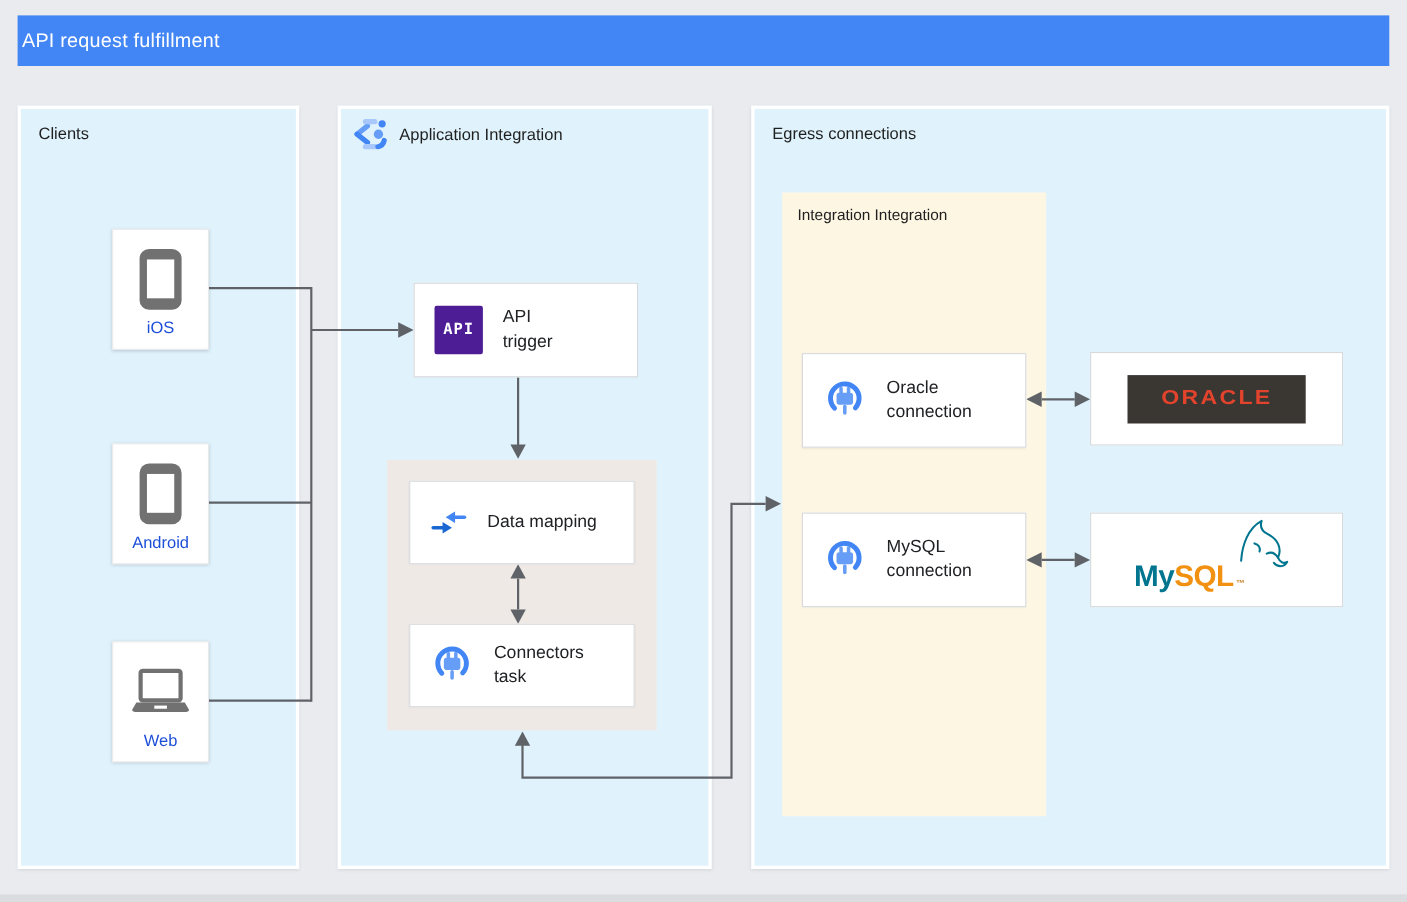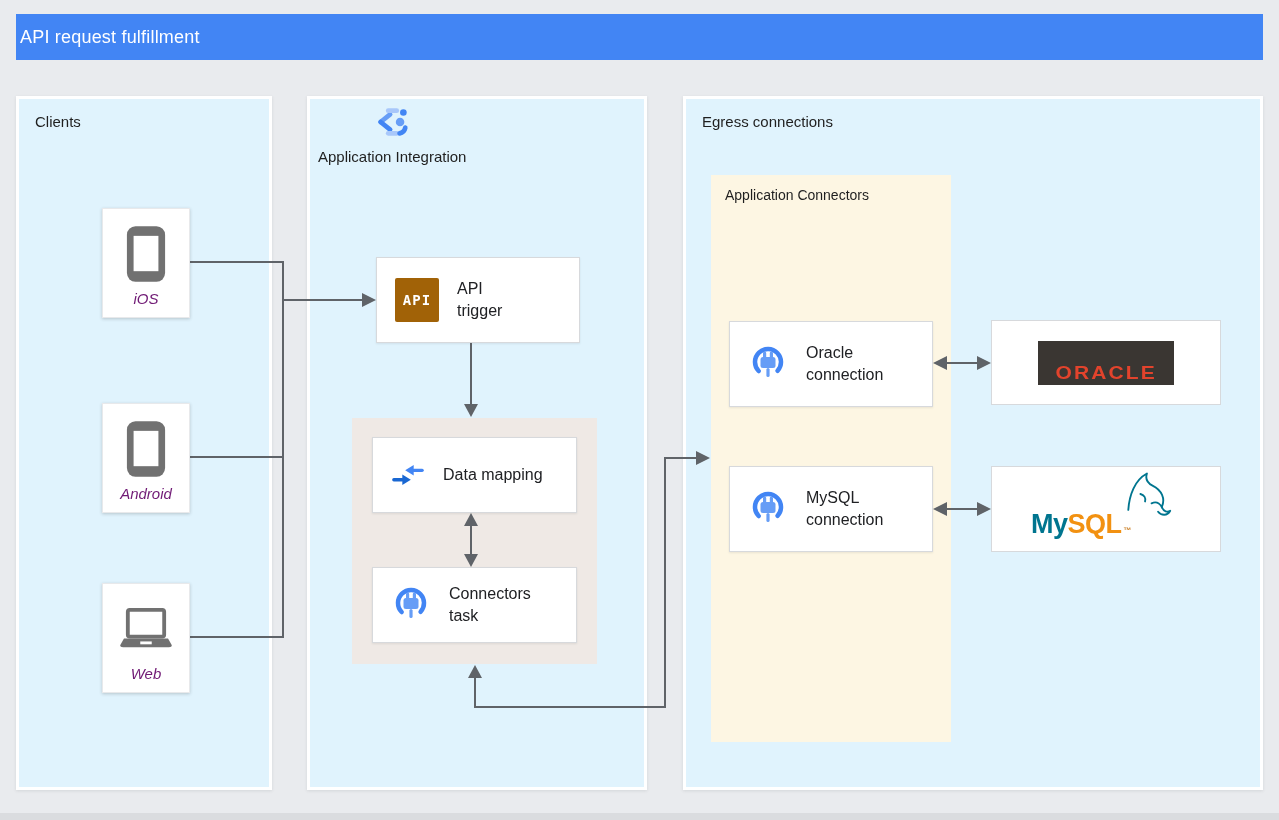--- a/index.html
+++ b/index.html
@@ -9,54 +9,54 @@
 
   
   .hdr { position:absolute; left:16px; top:14px; width:1247px; height:46px;
          background:#4285f4; display:flex; align-items:center; z-index:4; }
   .hdr-title { color:#ffffff; font-size:18px; padding-left:4px; letter-spacing:.2px; }
 
   
   .panel { position:absolute; background:#e0f3fd; border:3px solid #ffffff;
            box-shadow:0 1px 3px rgba(60,64,67,.12); z-index:1; }
   .panel-label { position:absolute; font-size:15px; color:#1f1f1f; z-index:2; }
-  .panel-hdr-row { position:absolute; display:flex; align-items:center; gap:9px; z-index:2;flex-direction:column; }
+  .panel-hdr-row { position:absolute; display:flex; align-items:center; gap:9px; z-index:2; }
   .panel-hdr-row .panel-label-inline { font-size:15px; color:#1f1f1f; position:static; }
 
   
   .zone { position:absolute; z-index:2; }
   .zone-beige { background:#efe9e5; }
   .zone-yellow { background:#fdf6e3; }
   .zone-label { position:absolute; left:14px; top:12px; font-size:14px; color:#1f1f1f; }
 
   
   .card { position:absolute; left:102px; width:88px; height:110px; background:#ffffff;
           border:1px solid #e8e9eb; box-shadow:0 1px 3px rgba(60,64,67,.25);
           display:flex; flex-direction:column; align-items:center; justify-content:space-between;
           padding:15px 4px 10px; z-index:6; }
-  .card .dev-label { font-size:15px; color:#701a75;font-style:italic; }
+  .card .dev-label { font-size:15px; color:#1d4ed8; }
 
   
   .node { position:absolute; width:204px; height:86px; background:#ffffff;
           border:1px solid #d7d9dc; box-shadow:0 1px 2px rgba(60,64,67,.10);
           display:flex; align-items:center; gap:18px; padding-left:18px; z-index:6; }
   .node-label { font-size:16px; color:#202124; line-height:1.35; }
   .node-label.narrow { max-width:100px; }
 
-  .api-badge { width:44px; height:44px; background:#a16207; border-radius:2px; flex:0 0 auto;
+  .api-badge { width:44px; height:44px; background:#4c1d95; border-radius:2px; flex:0 0 auto;
                display:flex; align-items:center; justify-content:center;
                color:#ffffff; font-family:"DejaVu Sans Mono", monospace;
                font-weight:bold; font-size:14px; letter-spacing:1px; }
 
   
   .logo-card { position:absolute; left:991px; width:230px; background:#ffffff;
                border:1px solid #d7d9dc; display:flex; align-items:center; justify-content:center;
                z-index:6; }
-  .oracle-chip { width:136px; height:44px; background:#3a3632; display:flex;
-                 align-items:flex-end; justify-content:center; }
+  .oracle-chip { width:162px; height:44px; background:#3a3632; display:flex;
+                 align-items:center; justify-content:center; }
   .oracle-word { color:#e2432c; font-size:20px; font-weight:bold; letter-spacing:2px;
                  transform:scale(1.05,.92); }
   .mysql-wrap { position:relative; width:150px; height:78px; }
   .mysql-text { position:absolute; left:0; bottom:8px; font-size:27px; font-weight:bold;
                 letter-spacing:-.5px; white-space:nowrap;text-align:right; }
   .mysql-my { color:#00758f; }
   .mysql-sql { color:#f29111; }
   .mysql-tm { font-size:8px; color:#c97d22; vertical-align:baseline; margin-left:2px; }
   .dolphin { position:absolute; right:8px; top:-2px; }
 
@@ -95,21 +95,21 @@
     </span>
     <span class="panel-label-inline">Application Integration</span>
   </div>
 
   <div class="panel" style="left:683px; top:96px; width:580px; height:694px;"></div>
   <div class="panel-label" style="left:702px; top:113px;">Egress connections</div>
 
   <div class="zone zone-beige" style="left:352px; top:418px; width:245px; height:246px;"></div>
 
   <div class="zone zone-yellow" style="left:711px; top:175px; width:240px; height:567px;">
-    <div class="zone-label">Application Connectors</div>
+    <div class="zone-label">Integration Integration</div>
   </div>
 
   <svg id="wires" width="1279" height="820" viewBox="0 0 1279 820">
     <g stroke="#5f6368" stroke-width="2" fill="none">
       <path d="M190,262 H283"></path>
       <path d="M190,457 H283"></path>
       <path d="M190,637 H283"></path>
       <path d="M283,261 V638"></path>
       <path d="M283,300 H362"></path>
       <path d="M471,343 V405"></path>

